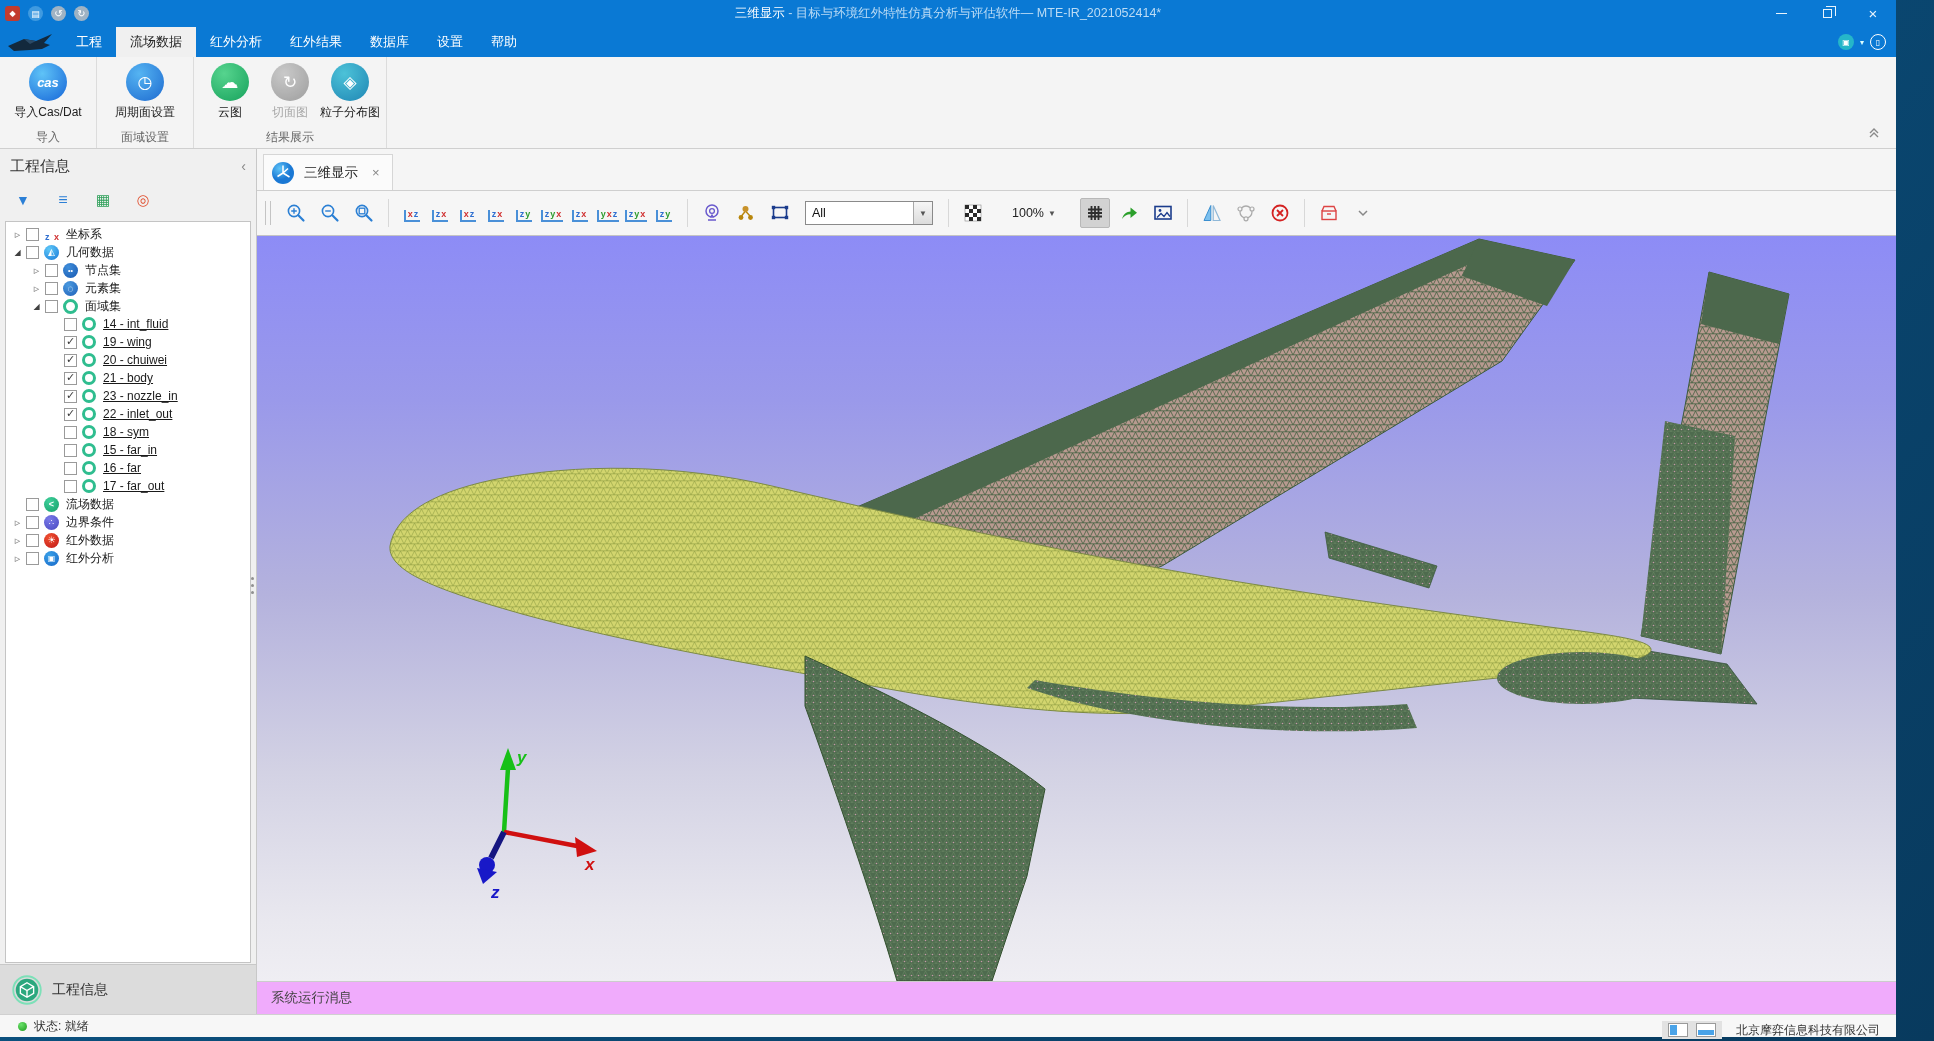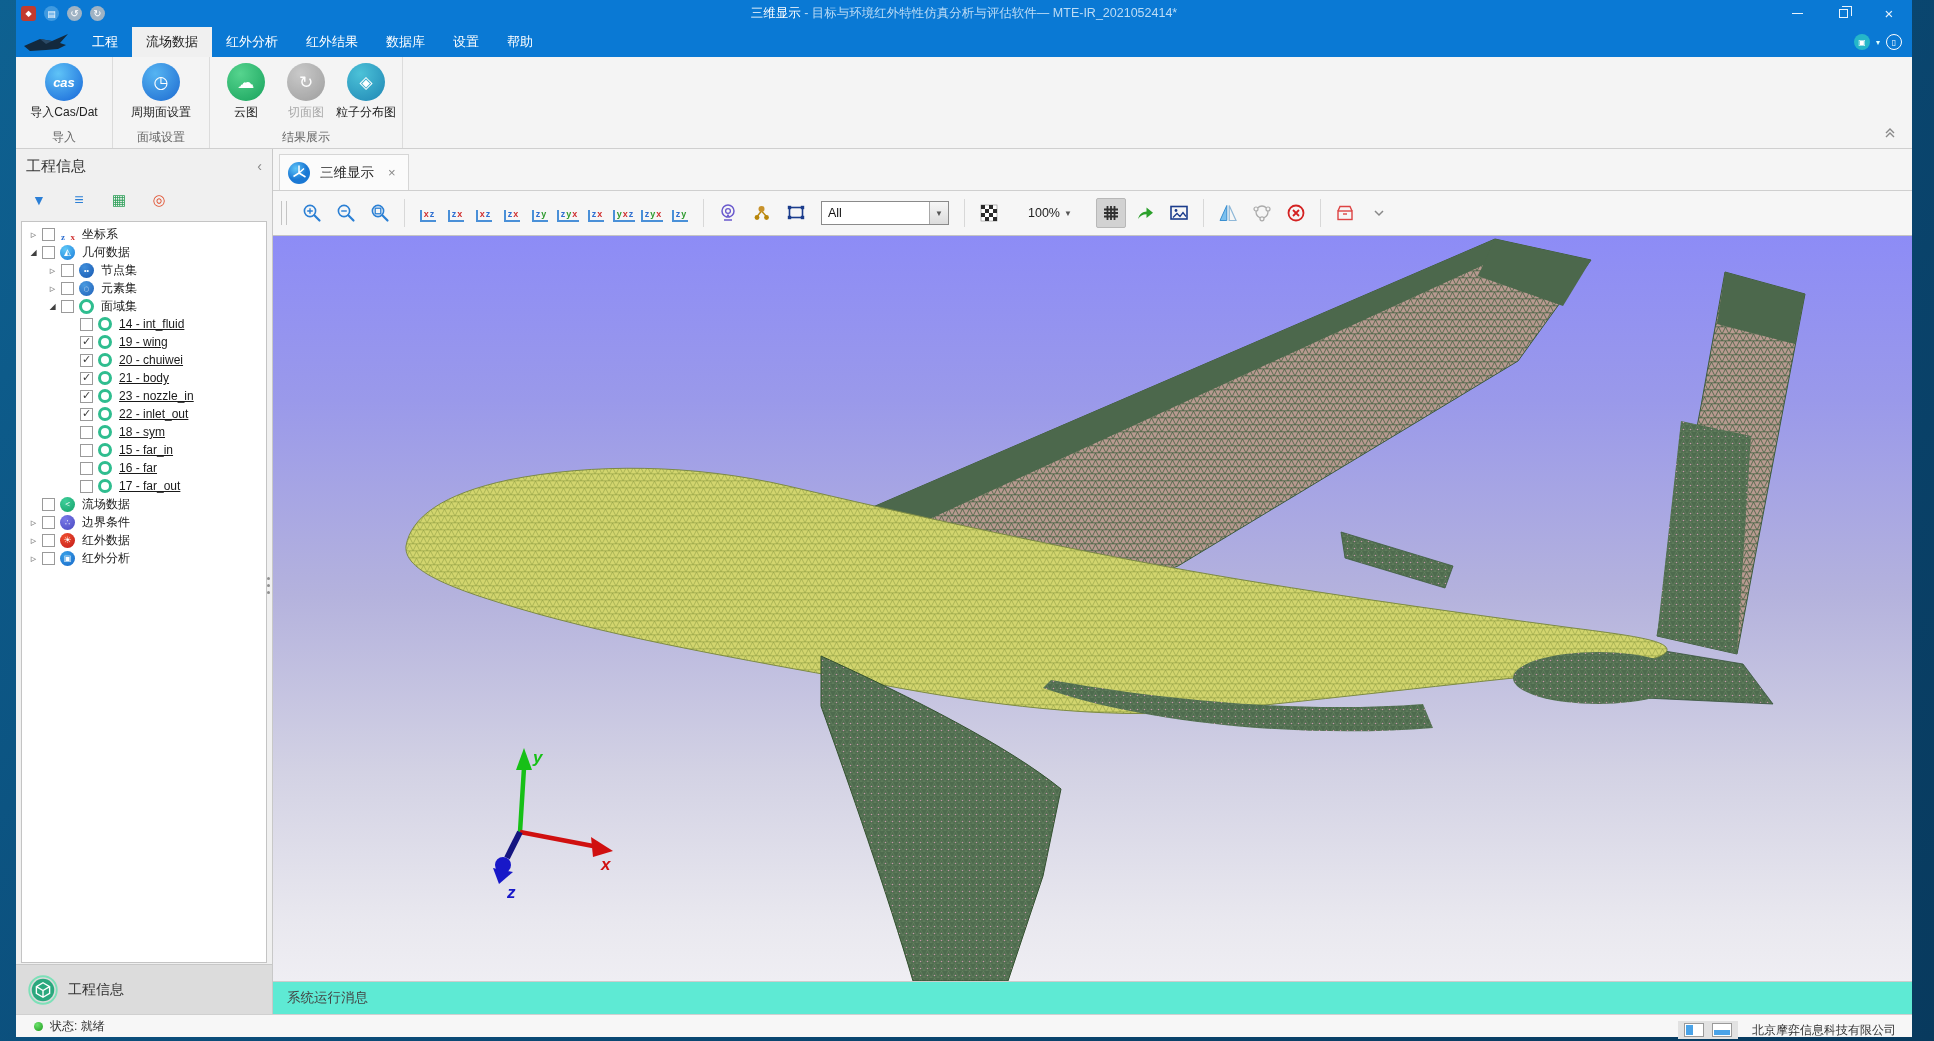--- a/index.html
+++ b/index.html
@@ -1,20 +1,20 @@
 <!DOCTYPE html>
 <html><head>
 <meta charset="utf-8">
 <style>
   * { margin:0; padding:0; box-sizing:border-box; }
   html,body { width:1934px; height:1041px; overflow:hidden;
     font-family:"Liberation Sans","DejaVu Sans",sans-serif; }
   body { background:linear-gradient(135deg,#0e6191 0%,#0b4e7b 40%,#083a5e 100%); }
 
-  .app { position:absolute; left:16px; top:0; width:1896px; height:1037px; background:#f0f0f0; }
+  .app { position:absolute; left:0; top:0; width:1896px; height:1037px; background:#f0f0f0; }
 
   
   .titlebar { position:absolute; left:0; top:0; width:100%; height:27px; background:#0a79d4;
     display:flex; align-items:center; color:#fff; }
   .qat { display:flex; align-items:center; gap:8px; padding-left:5px; }
   .qat .qbtn { width:15px; height:15px; border-radius:50%; background:#9fb3c4;
     display:flex; align-items:center; justify-content:center; font-size:10px; color:#fff; }
   .qat .q-pin { border-radius:3px; background:#c23b2e; }
   .qat .q-pin::before { content:"◆"; font-size:8px; color:#fff; }
   .qat .q-save { background:#3f9ae0; }
@@ -80,21 +80,21 @@
   .lp-collapse { margin-left:auto; color:#888; font-size:14px; }
   .lp-tools { height:34px; display:flex; align-items:center; gap:22px; padding-left:14px; }
   .pt { width:18px; height:18px; display:flex; align-items:center; justify-content:center; }
   .pt-filter::before { content:"▼"; color:#2b7fd6; font-size:14px; }
   .pt-list::before { content:"≡"; color:#2b7fd6; font-size:16px; font-weight:bold; }
   .pt-grid::before { content:"▦"; color:#2fa05a; font-size:15px; }
   .pt-target::before { content:"◎"; color:#e05030; font-size:15px; font-weight:bold; }
   .tree-box { position:absolute; left:5px; top:72px; width:246px; bottom:51px; background:#fff;
     border:1px solid #c4c4c4; overflow:hidden; padding-top:3px; }
   .trow { display:flex; align-items:center; height:18px; font-size:12px; color:#1a1a1a; }
-  .depth-0 { padding-left:5px;font-family:Liberation Serif, serif; } .depth-1 { padding-left:24px; } .depth-2 { padding-left:43px;text-decoration:underline; }
+  .depth-0 { padding-left:5px; } .depth-1 { padding-left:24px; } .depth-2 { padding-left:43px;text-decoration:underline; }
   .arrow { width:13px; font-size:9px; color:#666; display:flex; justify-content:center; }
   .arrow-collapsed::before { content:"▹"; font-size:11px; color:#808080; }
   .arrow-expanded::before { content:"◢"; font-size:8px; color:#404040; }
   .cbx { width:13px; height:13px; border:1px solid #9a9a9a; background:#fff; margin:0 5px 0 2px;
     position:relative; flex:none; }
   .cb-checked::after { content:"✓"; position:absolute; left:1px; top:-2px; font-size:11px; color:#3a3a3a; }
   .ticon { width:15px; height:15px; border-radius:50%; margin-right:7px; position:relative; flex:none;
     display:flex; align-items:center; justify-content:center; color:#fff; }
   .icon-axes { border-radius:0; }
   .icon-axes::before { content:"z"; color:#2f6fd0; font-size:9px; font-weight:bold; position:absolute; left:1px; bottom:0; }
@@ -147,21 +147,21 @@
     background:linear-gradient(#f6f6f6,#dcdcdc); display:flex; align-items:center; justify-content:center;
     font-size:8px; color:#555; }
   .pct { display:flex; align-items:center; gap:4px; font-size:12.5px; color:#222; margin:0 20px; }
   .caret-down { font-size:8px; color:#555; }
 
   
   .viewport { position:relative; height:745px;
     background:linear-gradient(#8d8cf6 0%,#9a99ea 22%,#b4b2dd 48%,#d3d2e4 72%,#e9e8ef 92%,#efeef3 100%); }
   .viewport svg { position:absolute; left:0; top:0; }
 
-  .msgbar { height:33px; background:#5eead4; border-top:1px solid #cccccc; display:flex; align-items:center;
+  .msgbar { height:33px; background:#f0abfc; border-top:1px solid #cccccc; display:flex; align-items:center;
     padding-left:14px; font-size:13.5px; color:#444; }
 
   
   .statusbar { position:absolute; left:0; top:1014px; width:100%; height:23px; background:#f7f7f7;
     border-top:1px solid #d0d0d0; display:flex; align-items:center; font-size:12px; color:#333; }
   .status-left { display:flex; align-items:center; gap:7px; padding-left:18px; }
   .status-dot { width:9px; height:9px; border-radius:50%; background:radial-gradient(circle at 35% 30%,#6be26b,#1d9a1d); }
   .status-right { margin-left:auto; display:flex; align-items:center; gap:14px; padding-right:16px;margin-top:8px; }
   .layout-icons { display:flex; gap:8px; background:#e2e2e2; padding:2px 6px; }
   .li-ic { width:20px; height:14px; border:1px solid #9a9a9a; background:#fff; position:relative; }

